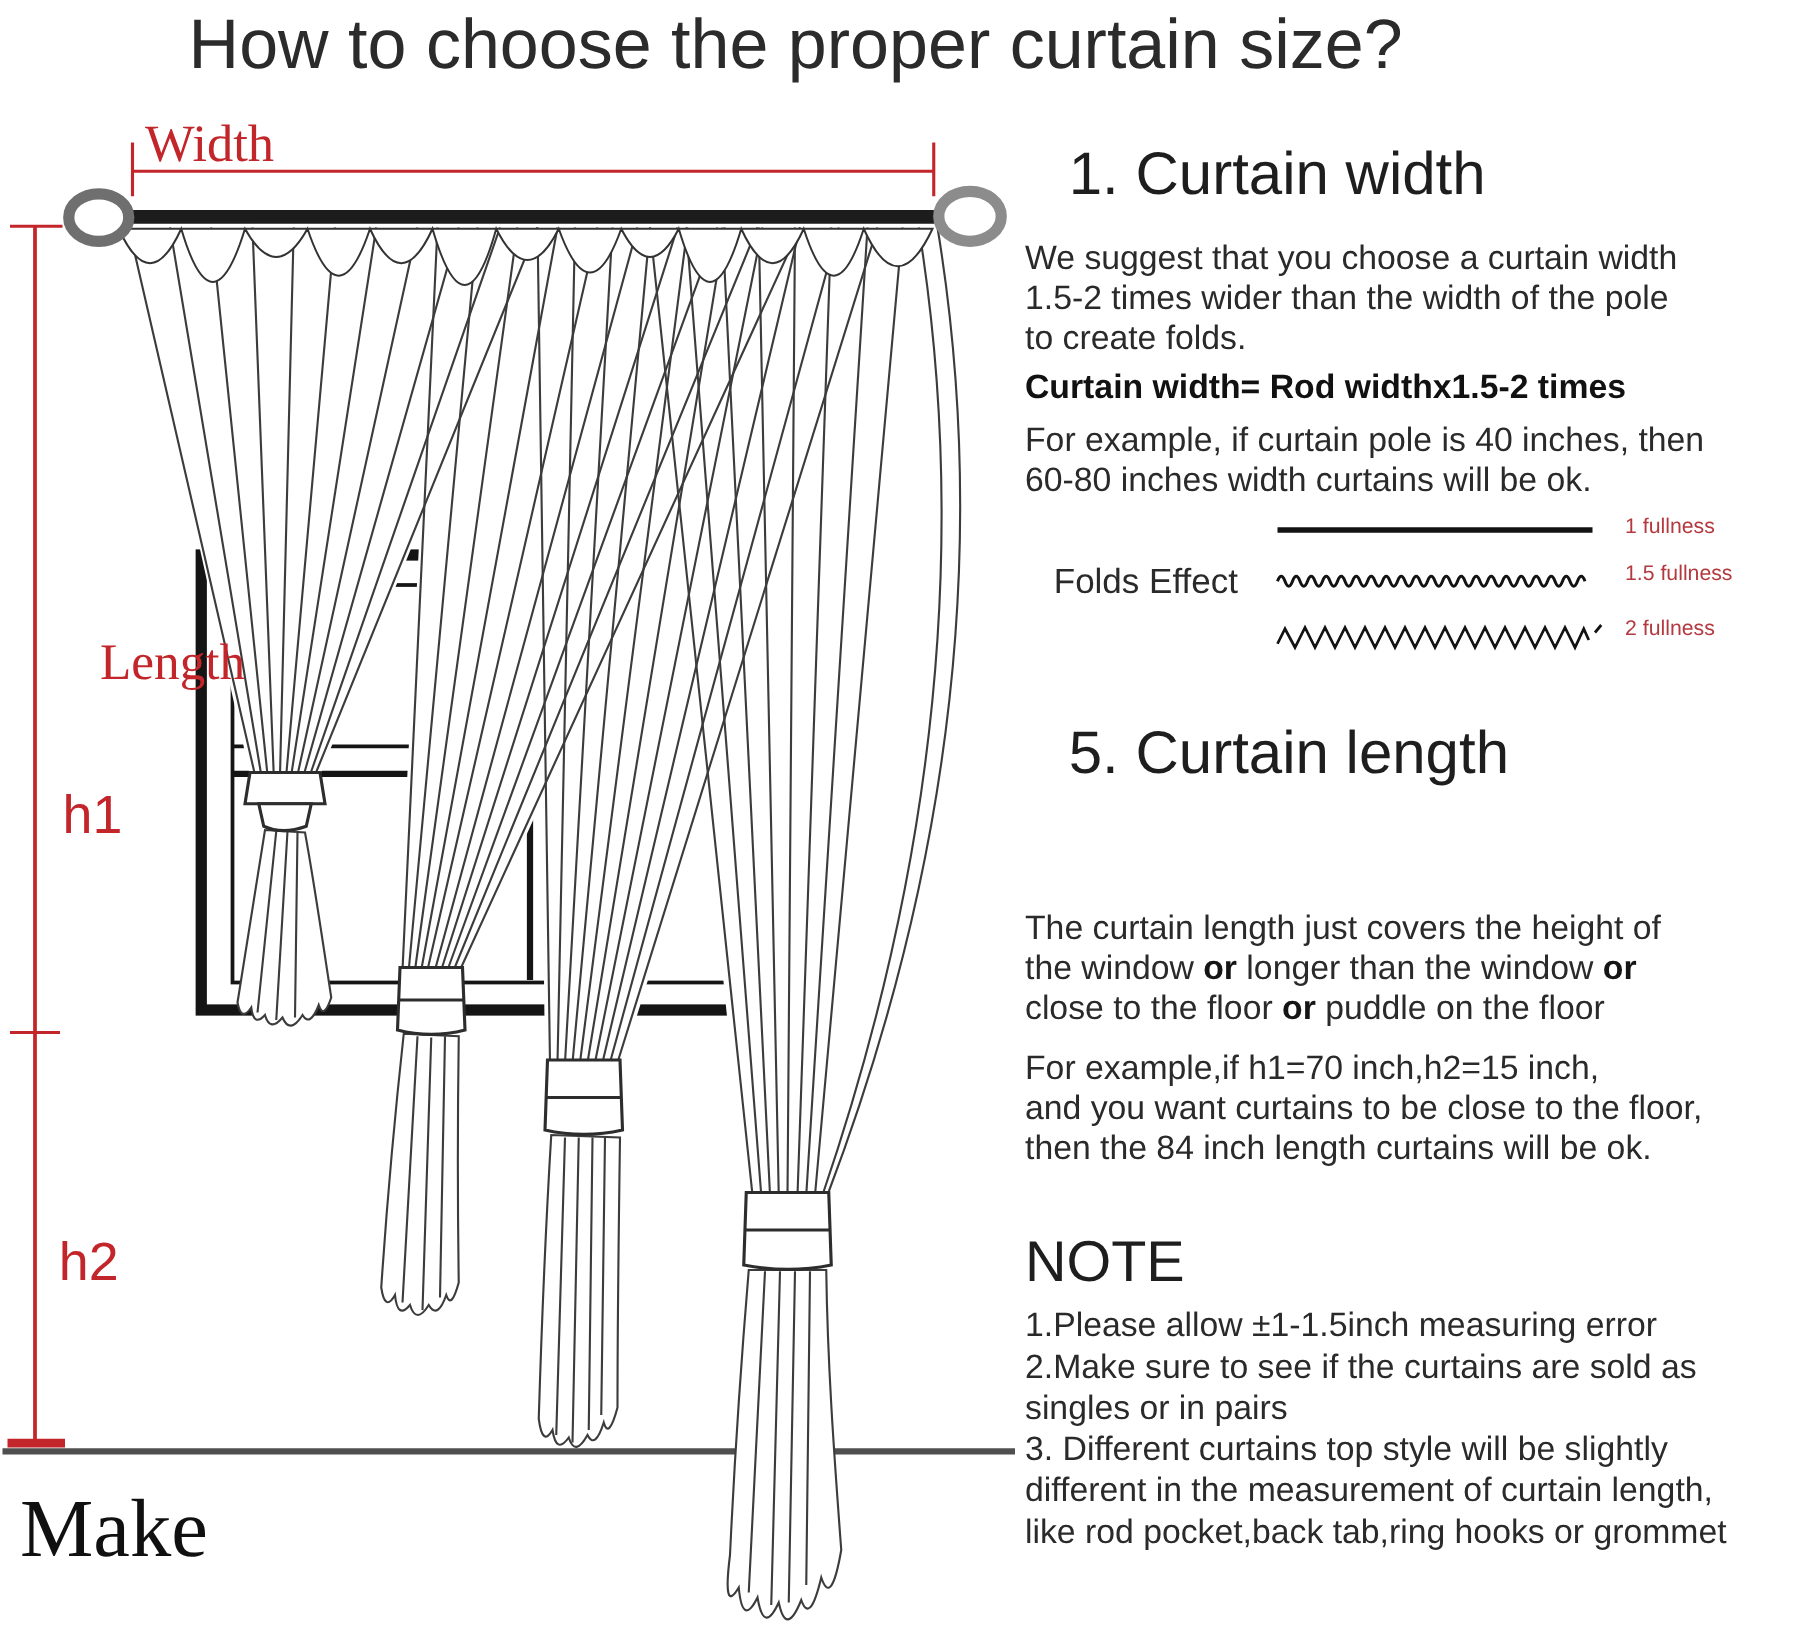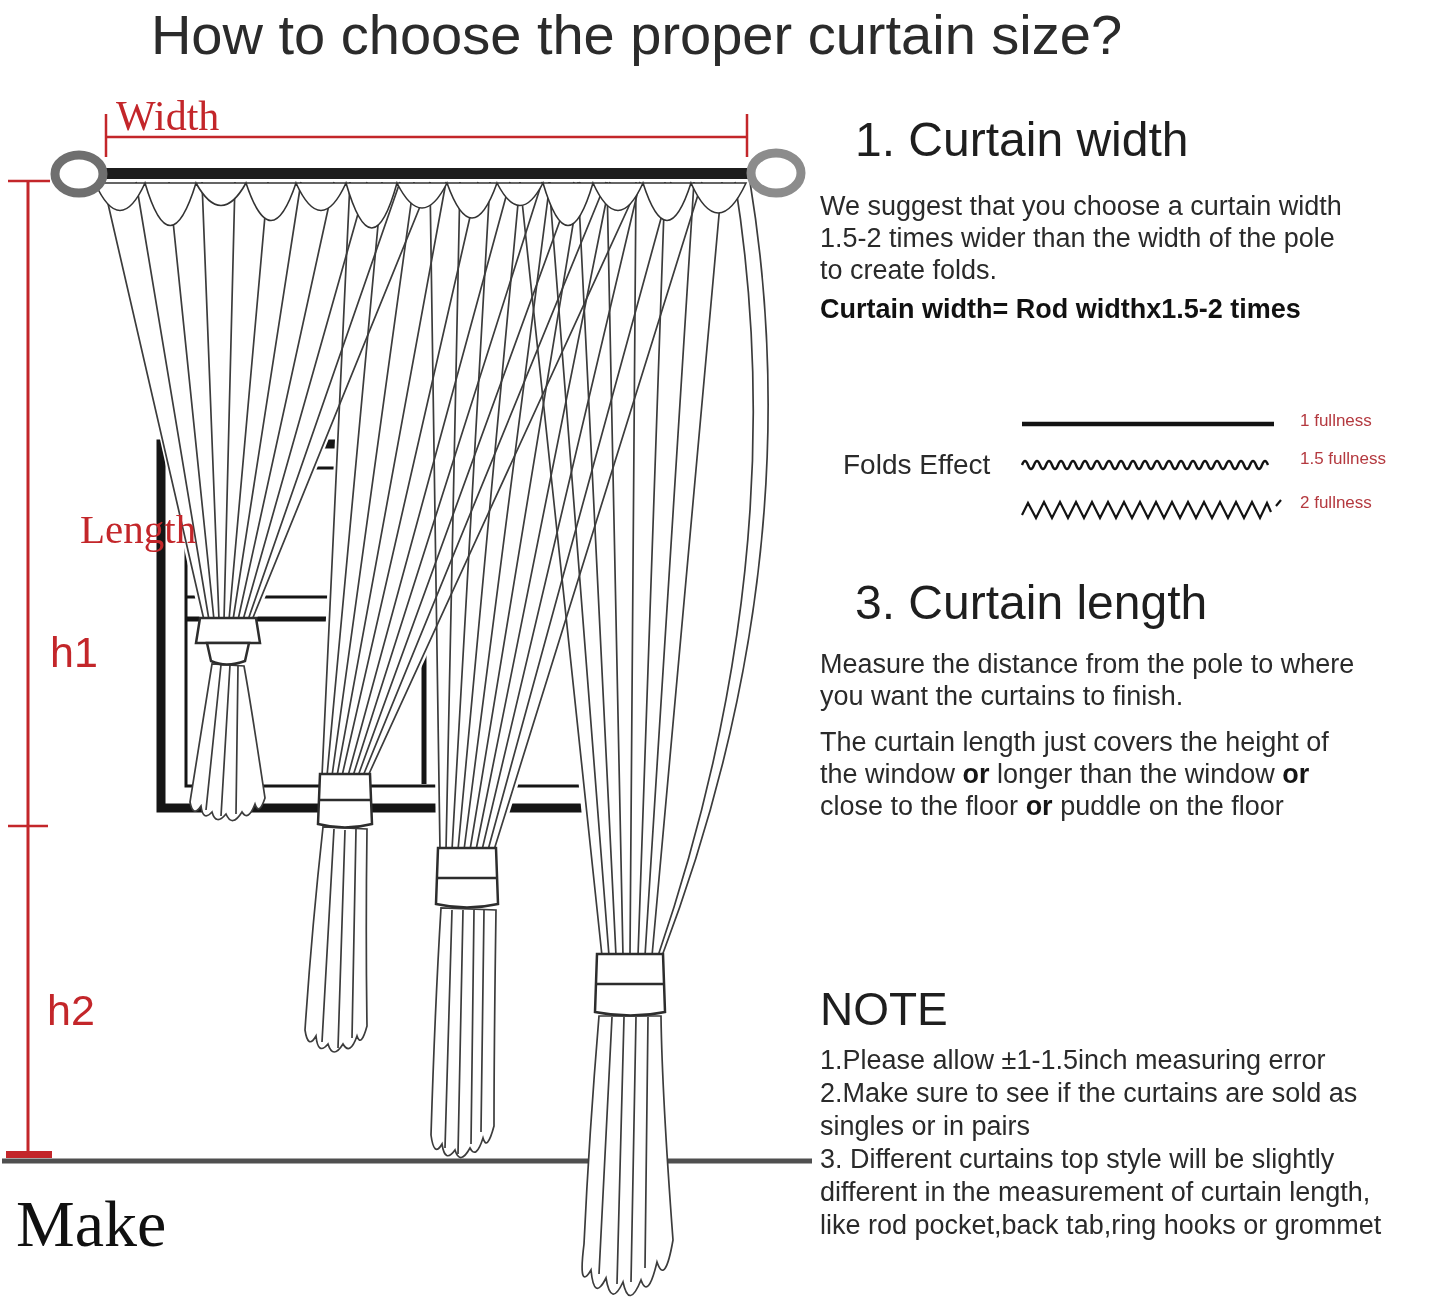--- a/index.html
+++ b/index.html
@@ -122,43 +122,46 @@
   <div class="abs red-sans h2-label">h2</div>
   <div class="abs floor-label">Make</div>
 
   <div class="abs col">
 
     <div class="abs sec-heading h-width">1. Curtain width</div>
     <div class="abs body-text p-intro">We suggest that you choose a curtain width
 1.5-2 times wider than the width of the pole
 to create folds.</div>
     <div class="abs p-formula">Curtain width= Rod widthx1.5-2 times</div>
+    <div class="abs body-text p-example">For example, if curtain pole is 40 inches, then
+60-80 inches width curtains will be ok.</div>
 
     <div class="abs folds-label">Folds Effect</div>
 
     <svg class="abs fold-line fl-straight" width="256" height="12" viewBox="0 0 256 12">
       <line x1="2" y1="6" x2="254" y2="6" stroke="#131313" stroke-width="4.5"></line>
     </svg>
     <svg class="abs fold-line fl-wavy" width="256" height="18" viewBox="0 0 256 18">
       <path d="M2 11 q3 -8 6 0 t6 0 t6 0 t6 0 t6 0 t6 0 t6 0 t6 0 t6 0 t6 0 t6 0 t6 0 t6 0 t6 0 t6 0 t6 0 t6 0 t6 0 t6 0 t6 0 t6 0 t6 0 t6 0 t6 0 t6 0 t6 0 t6 0 t6 0 t6 0 t6 0 t6 0 t6 0 t6 0 t6 0 t6 0 t6 0 t6 0 t6 0 t6 0 t6 0 t6 0" fill="none" stroke="#131313" stroke-width="2.4"></path>
     </svg>
     <svg class="abs fold-line fl-zigzag" width="268" height="32" viewBox="0 0 268 32">
       <path d="M2 25 L8 13 L16 28 L24 12 L32 28 L40 12 L48 28 L56 12 L64 28 L72 12 L80 28 L88 12 L96 28 L104 12 L112 28 L120 12 L128 28 L136 12 L144 28 L152 12 L160 28 L168 12 L176 28 L184 12 L192 28 L200 12 L208 28 L216 12 L224 28 L232 12 L240 28 L247 13 L251 22 M256 16 L261 10" fill="none" stroke="#131313" stroke-width="2.2"></path>
     </svg>
 
     <div class="abs fullness fu-1">1 fullness</div>
     <div class="abs fullness fu-15">1.5 fullness</div>
     <div class="abs fullness fu-2">2 fullness</div>
 
-    <div class="abs sec-heading h-length">3. Curtain length</div>
-    <div class="abs body-text p-measure">Measure the distance from the pole to where
-you want the curtains to finish.</div>
+    <div class="abs sec-heading h-length">5. Curtain length</div>
     <div class="abs body-text p-cover"><span>The curtain length just covers the height of
 the window </span><b>or</b><span> longer than the window </span><b>or</b><span>
 close to the floor </span><b>or</b><span> puddle on the floor</span></div>
+    <div class="abs body-text p-lenexample">For example,if h1=70 inch,h2=15 inch,
+and you want curtains to be close to the floor,
+then the 84 inch length curtains will be ok.</div>
 
     <div class="abs sec-heading h-note">NOTE</div>
     <div class="abs body-text p-note">1.Please allow ±1-1.5inch measuring error
 2.Make sure to see if the curtains are sold as
 singles or in pairs
 3. Different curtains top style will be slightly
 different in the measurement of curtain length,
 like rod pocket,back tab,ring hooks or grommet</div>
   </div>
 

